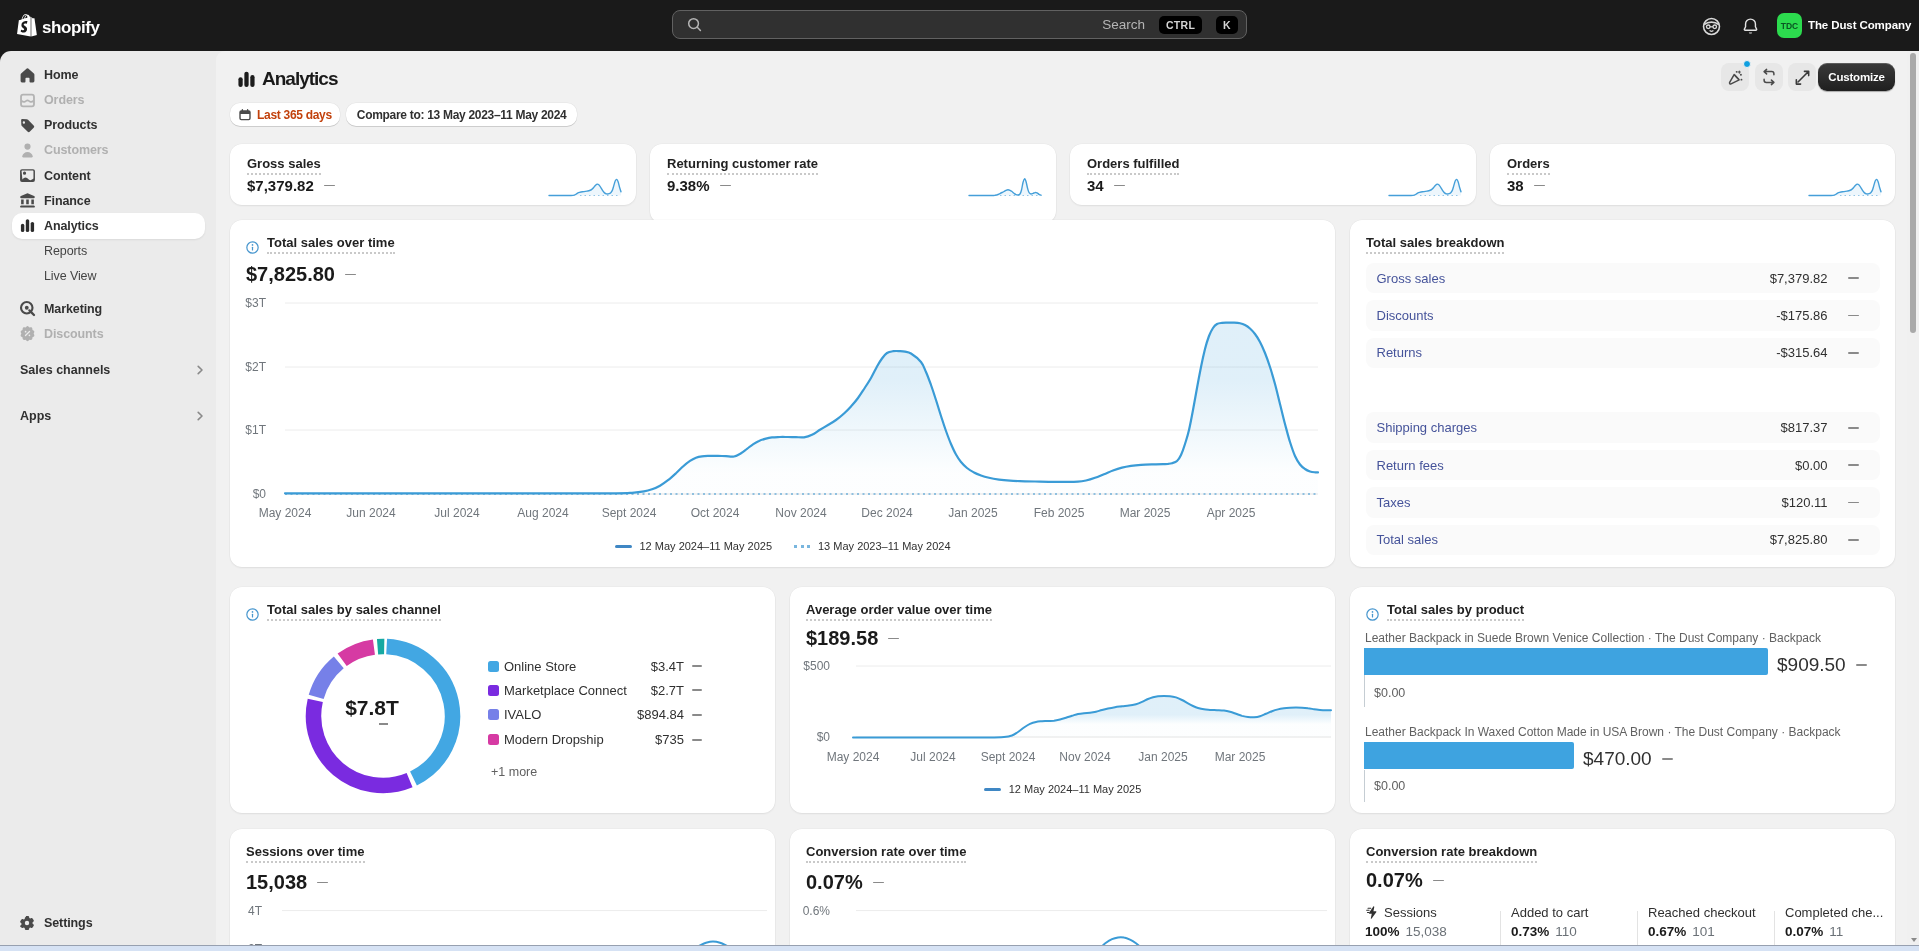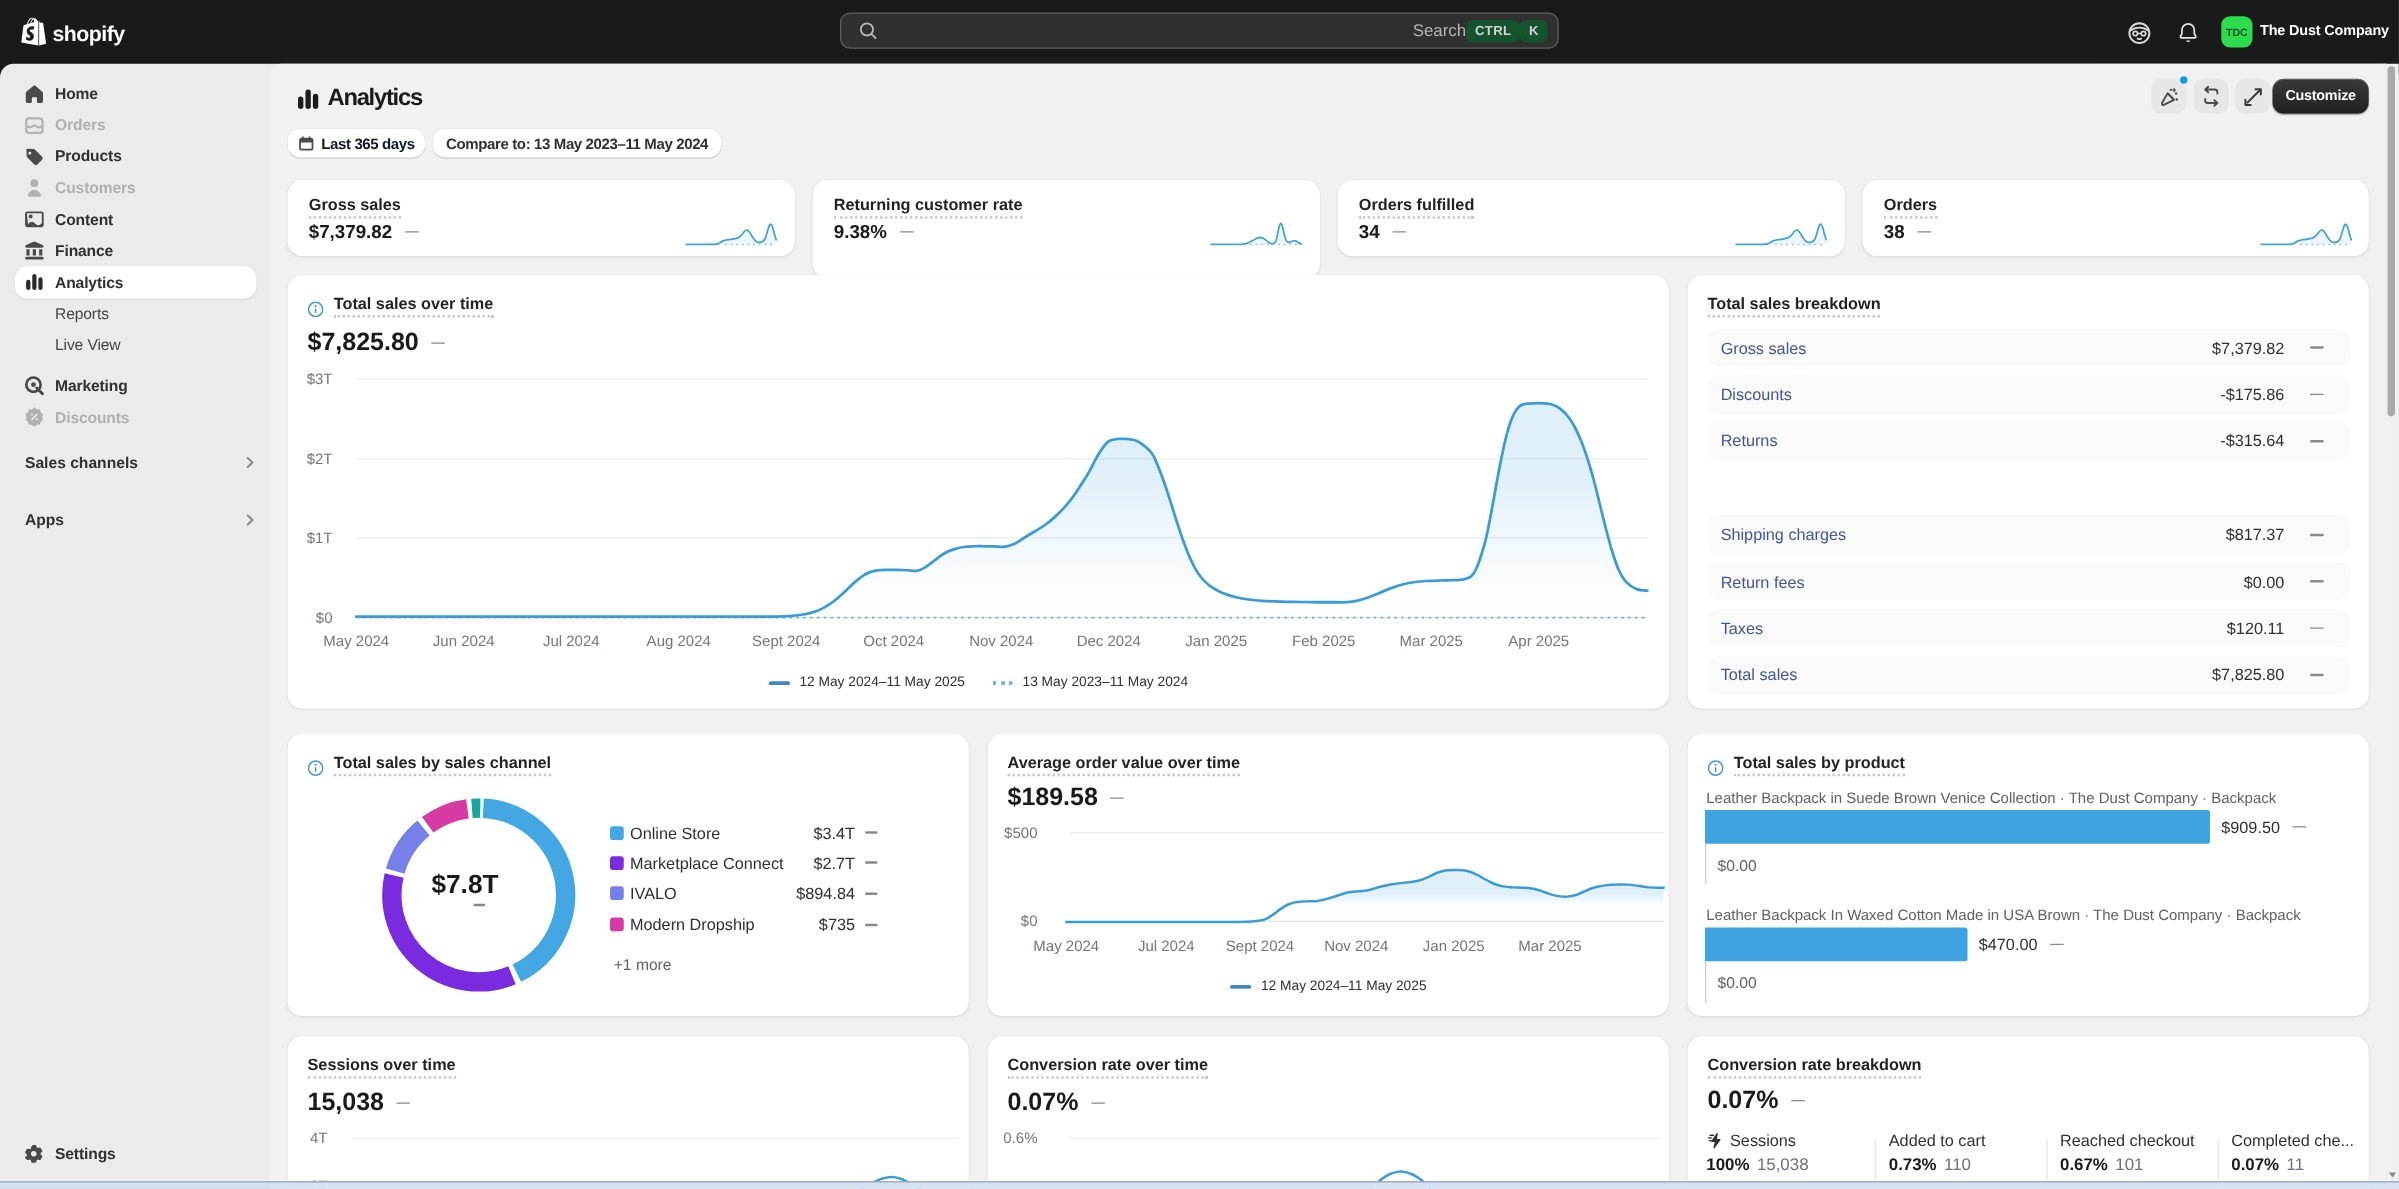--- a/index.html
+++ b/index.html
@@ -2,22 +2,22 @@
 <html><head><meta charset="utf-8"><style>
 * { margin:0; padding:0; box-sizing:border-box; }
 html,body { width:1919px; height:951px; overflow:hidden; background:#1a1a1a;
   font-family:"Liberation Sans",sans-serif; -webkit-font-smoothing:antialiased; }
 .topbar { position:absolute; left:0; top:0; width:1674px; height:51px; background:#1a1a1a; }
 .logo { position:absolute; left:17px; top:14px; }
 .search { position:absolute; left:672px; top:10px; width:575px; height:29px; background:#303030;
   border:1px solid #616161; border-radius:8px; display:flex; align-items:center; padding:0 8px;text-align:right; }
 .search .mag { margin:0 4px 0 6px; }
 .search .stxt { color:#b5b5b5; font-size:13.5px; flex:1; }
-.kbd { background:#14532d; color:#d4d4d4; font-size:10.5px; font-weight:bold; border-radius:5px;
-  padding:3px 7px; margin-left:0; letter-spacing:.3px; }
+.kbd { background:#000000; color:#d4d4d4; font-size:10.5px; font-weight:bold; border-radius:5px;
+  padding:3px 7px; margin-left:14px; letter-spacing:.3px; }
 .tbico { position:absolute; top:10px; width:32px; height:32px; display:flex; align-items:center; justify-content:center; }
 .avatar { position:absolute; left:1777px; top:13px; width:25px; height:25px; border-radius:7px; background:#2cdb4e; color:#0a5423;
   font-size:8.5px; font-weight:bold; display:flex; align-items:center; justify-content:center; }
 .uname { position:absolute; left:1808px; top:19px; color:#fff; font-size:11.5px; letter-spacing:-0.1px; font-weight:bold; white-space:nowrap; }
 .frame { position:absolute; left:0; top:51px; width:1919px; height:900px; background:#ebebeb;
   border-radius:11px 11px 0 0; }
 .mainbg { position:absolute; left:216px; top:0; width:1703px; height:900px; background:#f1f1f1;
   border-radius:9px 0 0 0; }
 .nitem { position:absolute; left:12px; width:193px; height:25px; display:flex; align-items:center;
   font-size:12.5px; letter-spacing:-0.1px; font-weight:bold; color:#303030; }
@@ -51,21 +51,21 @@
 .bdv { color:#303030; }
 .dash.bdd { margin:0 21px 0 20px; }
 .bdv { text-align:right; }
 .dleg { position:absolute; left:258px; width:214px; height:15px; display:flex; align-items:center; font-size:13px; }
 .sq { width:11px; height:11px; border-radius:2.5px; margin-right:5px; }
 .dll { color:#303030; flex:1; }
 .dlv { color:#303030; }
 .dash.dld { margin-left:8px; width:10px; }
 .pbar { position:absolute; left:14px; height:27.8px; background:#3ea3e0; border-radius:0 2px 2px 0; }
 .plab { position:absolute; left:15px; font-size:12px; color:#616161; }
-.pval { position:absolute; font-size:13px; color:#303030; display:flex; align-items:center; }
+.pval { position:absolute; font-size:19px; color:#303030; display:flex; align-items:center; }
 .pzero { position:absolute; font-size:12.5px; color:#616161; }
 .ptick { position:absolute; left:14px; width:1px; height:32px; background:#c5cdd3; }
 .cbcol { position:absolute; top:76px; font-size:13px; color:#303030; }
 .cbv { margin-top:4px; font-size:13.5px; }
 .cbv b { color:#1a1a1a; }
 .cbv span { color:#6b7177; margin-left:6px; }
 .vsep { position:absolute; top:82px; width:1px; height:70px; background:#e3e3e3; }
 .icobtn { position:absolute; top:63px; width:28px; height:28px; background:#e7e7e7; border-radius:8px;
   display:flex; align-items:center; justify-content:center; }
 .hstrip { position:absolute; left:0; top:945px; width:1919px; height:6px; background:#d6e2f4;
@@ -227,21 +227,21 @@
 
 <div style="position:absolute;left:237px;top:68px;display:flex;align-items:center">
   <svg width="19" height="19" viewBox="0 0 16 16">
       <rect x="1.2" y="6" width="3.6" height="8.4" rx="1.8" fill="#1c1c1c"></rect>
       <rect x="6.2" y="1.4" width="3.6" height="13" rx="1.8" fill="#1c1c1c"></rect>
       <rect x="11.2" y="4.2" width="3.6" height="10.2" rx="1.8" fill="#1c1c1c"></rect>
     </svg>
   <span style="font-size:19px;font-weight:bold;color:#1a1a1a;margin-left:6px;letter-spacing:-1px">Analytics</span>
 </div>
 <div style="position:absolute;left:230px;top:103px;height:23px;display:flex">
-  <div class="btn" style="display:flex;align-items:center;background:#fff;border-radius:10px;padding:0 8px;font-size:12px;font-weight:bold;color:#0f172a;letter-spacing:-0.3px;box-shadow:0 1px 0 rgba(0,0,0,.12),0 0 0 0.5px rgba(0,0,0,.06)">
+  <div class="btn" style="display:flex;align-items:center;background:#fff;border-radius:10px;padding:0 8px;font-size:12px;font-weight:bold;color:#c2410c;letter-spacing:-0.3px;box-shadow:0 1px 0 rgba(0,0,0,.12),0 0 0 0.5px rgba(0,0,0,.06)">
       <svg width="14" height="14" viewBox="0 0 16 16">
         <path d="M5 1.2c.4 0 .8.3.8.8v.5h4.4V2c0-.5.4-.8.8-.8s.8.3.8.8v.5h.4A2.3 2.3 0 0 1 14.5 4.8v7A2.3 2.3 0 0 1 12.2 14.1H3.8a2.3 2.3 0 0 1-2.3-2.3v-7A2.3 2.3 0 0 1 3.8 2.5h.4V2c0-.5.4-.8.8-.8zM3.1 6.9v4.9c0 .4.3.7.7.7h8.4c.4 0 .7-.3.7-.7V6.9z" fill="#4a4a4a"></path>
       </svg>
       <span style="margin-left:5px">Last 365 days</span>
     </div>
   <div class="btn" style="display:flex;align-items:center;background:#fff;border-radius:10px;padding:0 11px;font-size:12px;font-weight:bold;color:#303030;letter-spacing:-0.3px;margin-left:6px;box-shadow:0 1px 0 rgba(0,0,0,.12),0 0 0 0.5px rgba(0,0,0,.06)">Compare to: 13 May 2023–11 May 2024</div>
 </div>
 <div class="icobtn" style="left:1721px">
     <svg width="17" height="17" viewBox="0 0 16 16">
       <path d="M6.7 5.2 2.5 12.6a1 1 0 0 0 1.3 1.4l7.7-3.7z" fill="none" stroke="#4a4a4a" stroke-width="1.4" stroke-linejoin="round"></path>

